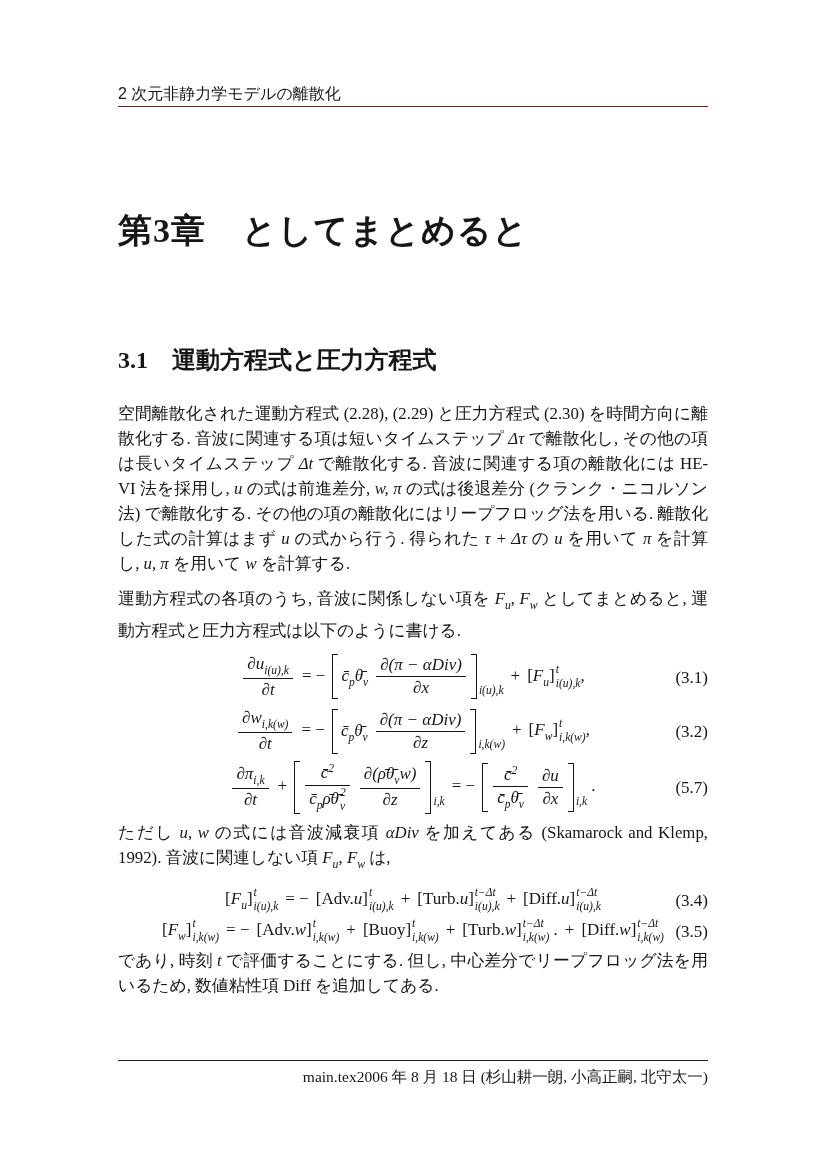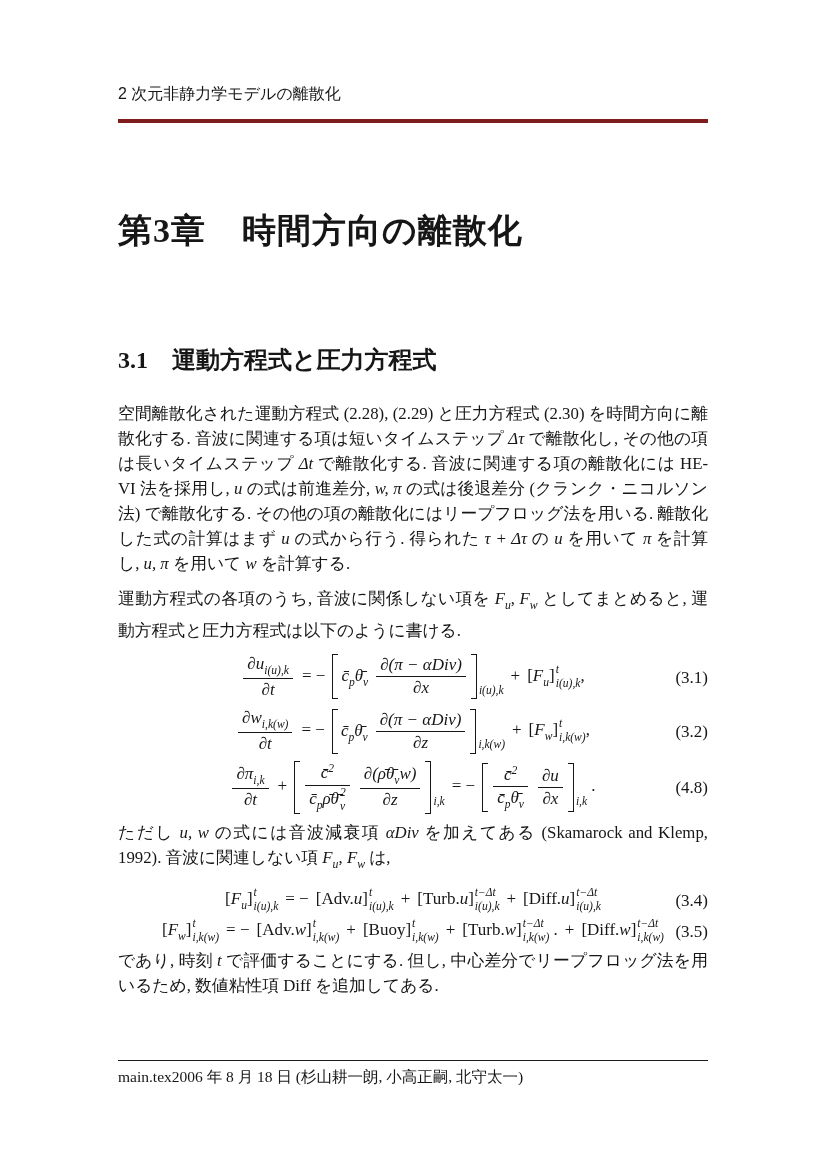--- a/index.html
+++ b/index.html
@@ -13,22 +13,22 @@
     margin:0 auto;
     background:#ffffff;
     color:#161616;
     overflow:hidden;
   }
 
   
   .running-header {
     position:absolute; left:118px; top:84px; width:590px;
     display:flex; justify-content:space-between; align-items:flex-end;
-    border-bottom:4px solid #7f1d1d;
-    padding-bottom:14px;
+    border-bottom:1px solid #7f1d1d;
+    padding-bottom:1px;
     font-size:16px;
     font-family:"Liberation Sans","DejaVu Sans",sans-serif;
   }
   .running-header .hdr-right { display:flex; gap:28px; align-items:baseline; }
   .running-header .page-num {
     font-family:"Liberation Serif","DejaVu Serif",serif;
     font-weight:bold; font-size:17px;
   }
 
   
@@ -88,36 +88,36 @@
   .mbr .lbr { border-left:1.4px solid #161616; border-top:1.4px solid #161616; border-bottom:1.4px solid #161616; margin-right:3px; }
   .mbr .rbr { border-right:1.4px solid #161616; border-top:1.4px solid #161616; border-bottom:1.4px solid #161616; margin-left:3px; }
   .mbr .mbrc { display:inline-block; }
   .brsub { font-size:68%; font-style:italic; position:relative; top:1.15em; margin-left:2px; }
 
   
   .page-footer {
     position:absolute; left:118px; top:1060px; width:590px;
     border-top:1px solid #1c1c1c;
     padding-top:6px;
-    display:flex; justify-content:flex-start; align-items:baseline;
+    display:flex; justify-content:flex-end; align-items:baseline;
     font-size:15.5px;
   }
 </style>
 </head>
 <body>
 
 <div class="page">
 
   <div class="running-header">
     <span class="hdr-left">2 次元非静力学モデルの離散化</span>
   </div>
 
   <div class="chapter-heading">
     <span class="ch-num">第3章</span>
-    <span class="ch-title">時間方向の離散化</span>
+    <span class="ch-title">としてまとめると</span>
   </div>
 
   <div class="section-heading">
     <span class="sec-num">3.1</span>
     <span class="sec-title">運動方程式と圧力方程式</span>
   </div>
 
   <div class="main-column">
 
     <p><span>空間離散化された運動方程式 (2.28), (2.29) と圧力方程式 (2.30) を時間方向に離散化する. 音波に関連する項は短いタイムステップ </span><span class="im">Δτ</span><span> で離散化し, その他の項は長いタイムステップ </span><span class="im">Δt</span><span> で離散化する. 音波に関連する項の離散化には HE-VI 法を採用し, </span><span class="im">u</span><span> の式は前進差分, </span><span class="im">w, π</span><span> の式は後退差分 (クランク・ニコルソン法) で離散化する. その他の項の離散化にはリープフロッグ法を用いる. 離散化した式の計算はまず </span><span class="im">u</span><span> の式から行う. 得られた </span><span class="im">τ + Δτ</span><span> の </span><span class="im">u</span><span> を用いて </span><span class="im">π</span><span> を計算し, </span><span class="im">u, π</span><span> を用いて </span><span class="im">w</span><span> を計算する.</span></p>
@@ -151,21 +151,21 @@
             <span class="mbrc"><span class="mfrac"><span class="num"><span class="mt">c̄</span><span class="msup">2</span></span><span class="den"><span class="mt">c̄</span><span class="msub">p</span><span class="mt">ρ̄θ̄</span><span class="mss">
                     <span class="ss-sup">2</span>
                     <span class="ss-sub">v</span>
                   </span></span></span><span class="msp"></span><span class="mfrac"><span class="num"><span class="mt">∂(ρ̄θ̄</span><span class="msub">v</span><span class="mt">w)</span></span><span class="den"><span class="mt">∂z</span></span></span></span>
             <span class="rbr"></span>
           </span><span class="brsub">i,k</span><span class="mop">= −</span><span class="mbr">
             <span class="lbr"></span>
             <span class="mbrc"><span class="mfrac"><span class="num"><span class="mt">c̄</span><span class="msup">2</span></span><span class="den"><span class="mt">c̄</span><span class="msub">p</span><span class="mt">θ̄</span><span class="msub">v</span></span></span><span class="msp"></span><span class="mfrac"><span class="num"><span class="mt">∂u</span></span><span class="den"><span class="mt">∂x</span></span></span></span>
             <span class="rbr"></span>
           </span><span class="brsub">i,k</span><span class="mr"> .</span></span>
-      <span class="eq-label">(4.8)</span>
+      <span class="eq-label">(5.7)</span>
     </div>
 
     <p><span>ただし </span><span class="im">u, w</span><span> の式には音波減衰項 </span><span class="im">αDiv</span><span> を加えてある (Skamarock and Klemp, 1992). 音波に関連しない項 </span><span class="im">F</span><span class="isub">u</span><span>, </span><span class="im">F</span><span class="isub">w</span><span> は,</span></p>
 
     <div class="eq-row tight">
       <span class="eq-content"><span class="mr">[</span><span class="mt">F</span><span class="msub">u</span><span class="mr">]</span><span class="mss">
             <span class="ss-sup">t</span>
             <span class="ss-sub">i(u),k</span>
           </span><span class="mop">= −</span><span class="mr">[</span><span class="mr">Adv.</span><span class="mt">u</span><span class="mr">]</span><span class="mss">
             <span class="ss-sup">t</span>

